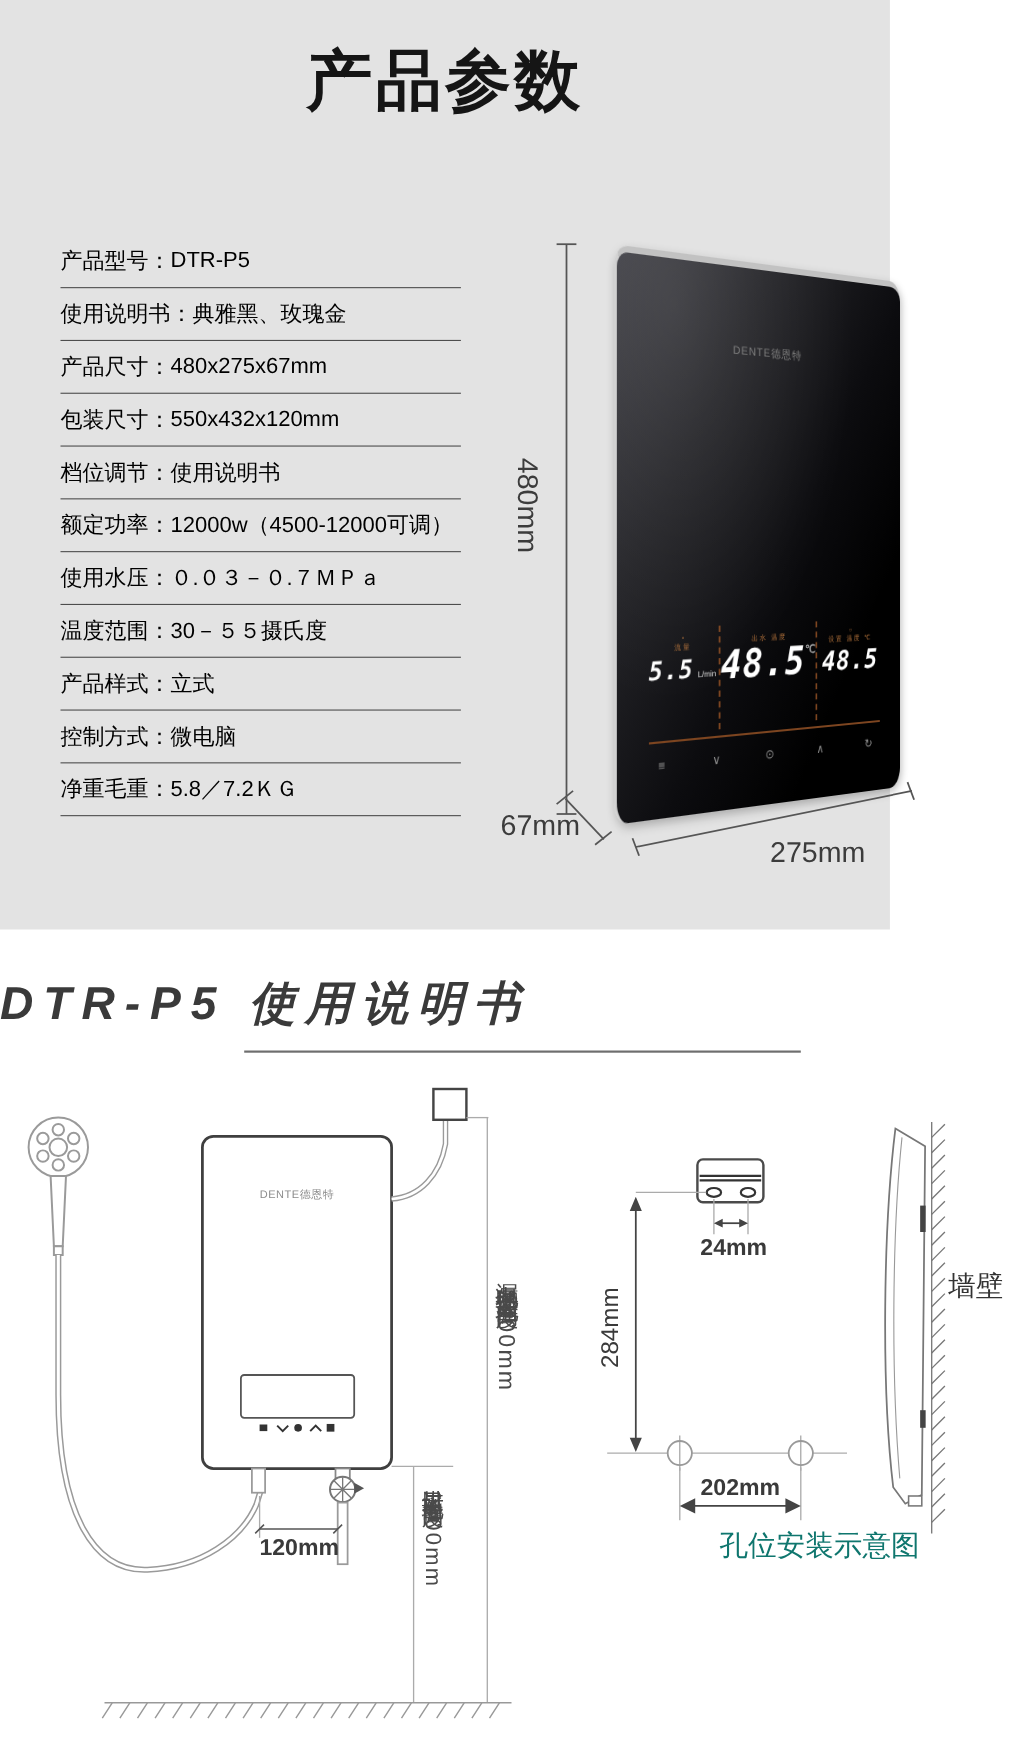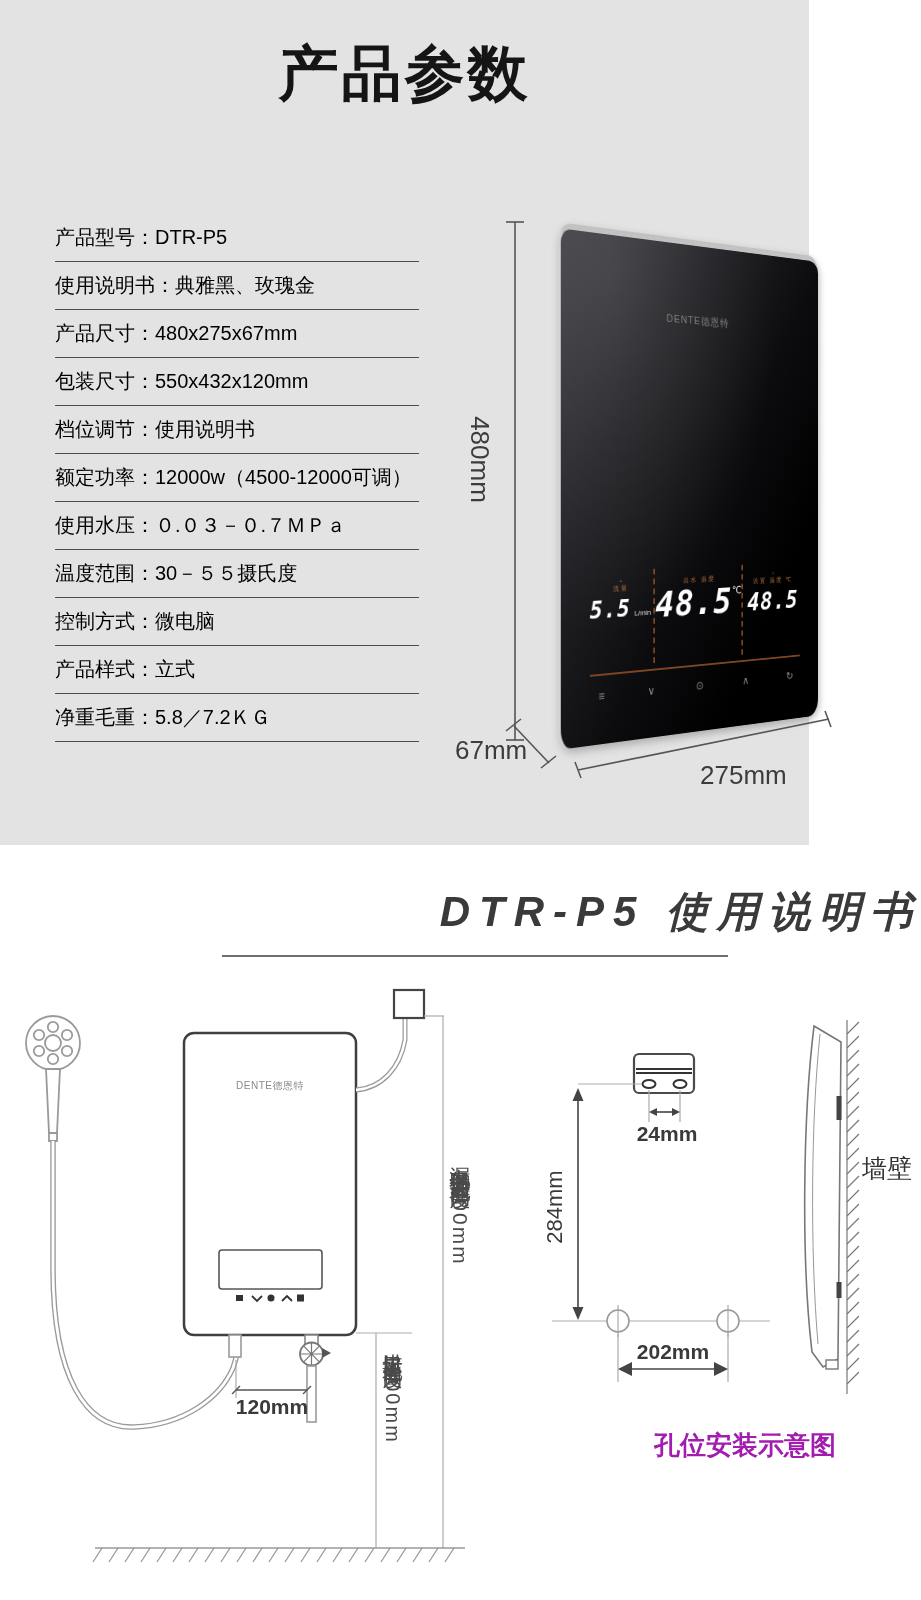--- a/index.html
+++ b/index.html
@@ -35,32 +35,32 @@
   .p-line{position:absolute;left:10%;right:8%;top:86.2%;height:2px;background:#7d4520;}
   .p-btns{position:absolute;left:13%;right:11%;top:89.3%;display:flex;justify-content:space-between;
           color:#8e8e8e;font-size:12px;}
   
   .dim{position:absolute;color:#3c3c3c;font-size:26px;}
   #dim-480{left:429px;top:444px;width:100px;text-align:center;transform:rotate(90deg);}
   #dim-67{left:455px;top:735px;text-align:right;}
   #dim-275{left:688px;top:760px;margin-left:12px;}
   svg.overlay{position:absolute;left:0;pointer-events:none;}
   
-  .manual-title{position:absolute;left:0;top:884px;width:100%;text-align:right;
+  .manual-title{position:absolute;left:0;top:884px;width:100%;text-align:left;
                 font-size:42px;font-style:italic;font-weight:600;letter-spacing:9px;color:#3a3a3a;}
   .manual-underline{position:absolute;left:222px;top:955px;width:506px;height:2px;background:#6e6e6e;}
   .vtext{position:absolute;writing-mode:vertical-rl;text-orientation:mixed;
          color:#4a4a4a;letter-spacing:2px;}
   #breaker-text{left:446px;top:1150px;font-size:21px;}
   #inlet-text{left:380px;top:1338px;font-size:20px;}
   #dim-284{position:absolute;left:505px;top:1194px;width:100px;text-align:center;
            transform:rotate(-90deg);font-size:22px;color:#3a3a3a;}
   #wall-label{position:absolute;left:862px;top:1152px;font-size:25px;color:#333;}
-  #diagram-caption{position:absolute;left:638px;top:1428px;width:214px;text-align:center;
-                   font-size:26px;font-weight:700;color:#a21caf;}
+  #diagram-caption{position:absolute;left:638px;top:1388px;width:214px;text-align:center;
+                   font-size:26px;font-weight:400;color:#0f766e;}
 </style>
 </head>
 <body>
 
 <div id="canvas">
 
   <div class="top-section">
     <div class="top-title">产品参数</div>
 
     <div class="spec-table">
@@ -90,26 +90,26 @@
         </div>
       <div class="spec-row">
           <span class="lab">使用水压：</span>
           <span class="val">０.０３－０.７ＭＰａ</span>
         </div>
       <div class="spec-row">
           <span class="lab">温度范围：</span>
           <span class="val">30－５５摄氏度</span>
         </div>
       <div class="spec-row">
+          <span class="lab">产品样式：</span>
+          <span class="val">立式</span>
+        </div>
+      <div class="spec-row">
           <span class="lab">控制方式：</span>
           <span class="val">微电脑</span>
-        </div>
-      <div class="spec-row">
-          <span class="lab">产品样式：</span>
-          <span class="val">立式</span>
         </div>
       <div class="spec-row">
           <span class="lab">净重毛重：</span>
           <span class="val">5.8／7.2ＫＧ</span>
         </div>
     </div>
 
     <div class="product">
       <div class="p-logo">DENTE德恩特</div>
       <div class="p-screen">

